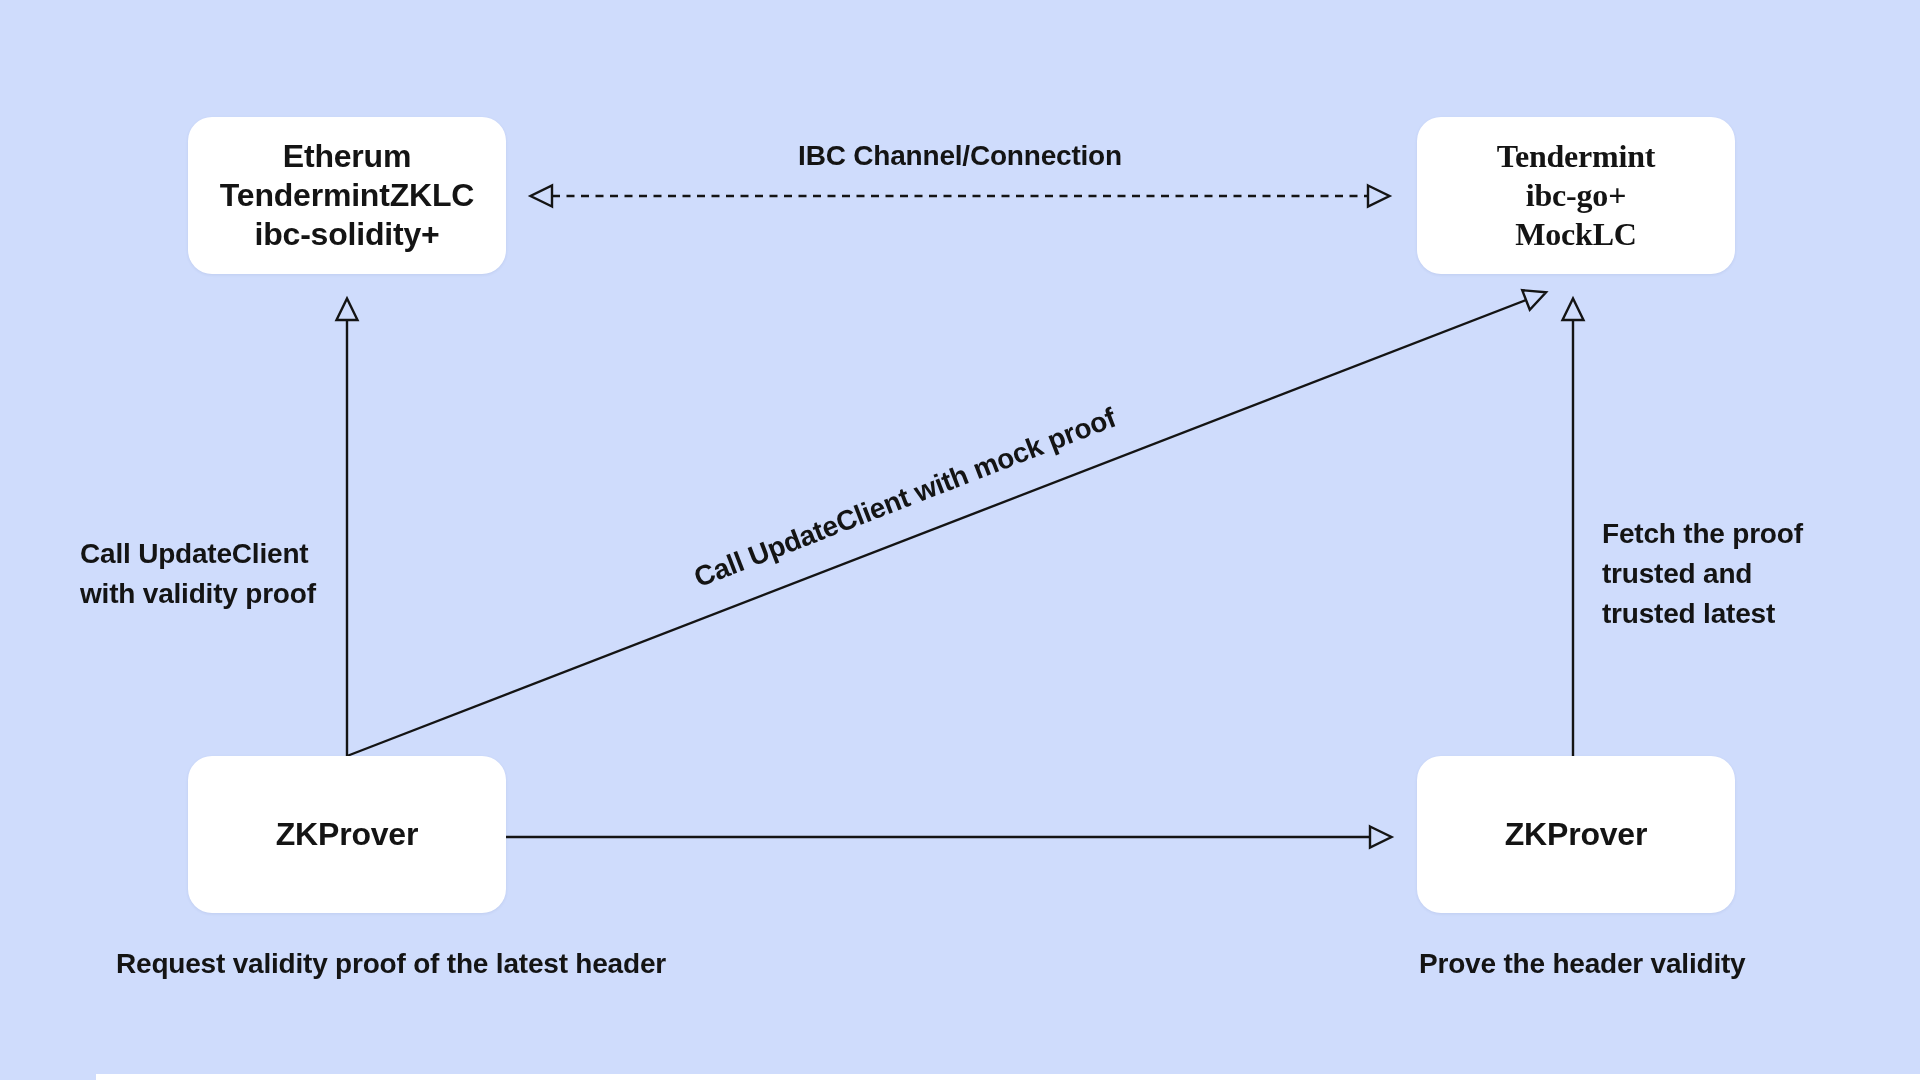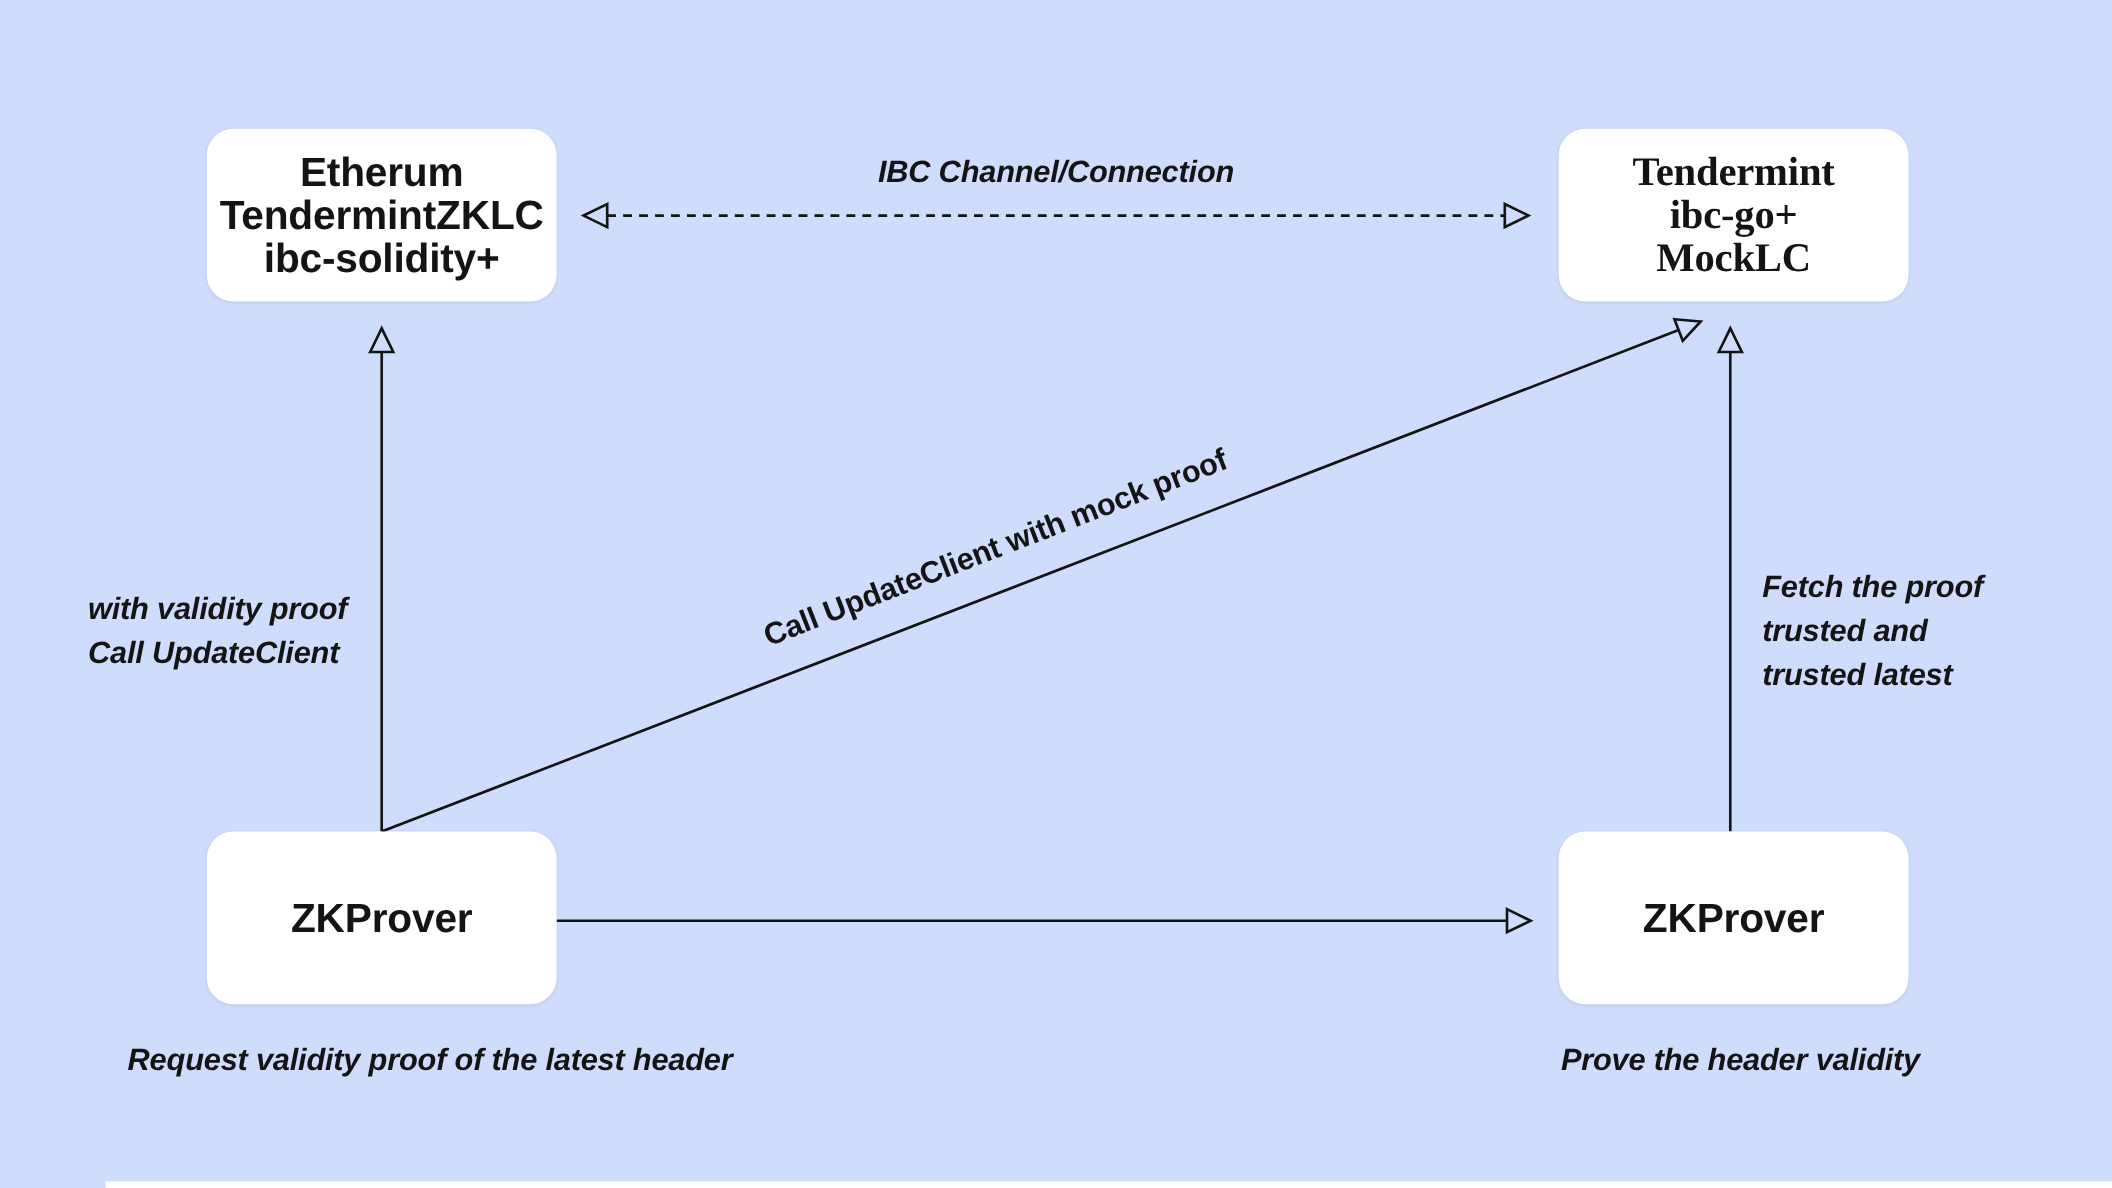--- a/index.html
+++ b/index.html
@@ -28,36 +28,35 @@
     width: 318px;
     height: 157px;
     background: #ffffff;
     border-radius: 24px;
     display: flex;
     align-items: center;
     justify-content: center;
     box-shadow: 0 1px 3px rgba(60, 80, 140, 0.10);
   }
   .node-title {
-    font-size: 37px;
+    font-size: 32px;
     font-weight: 700;
     line-height: 39px;
     text-align: center;
     letter-spacing: -0.2px;
   }
   .node-ethereum  { left: 188px;  top: 117px; }
   .node-tendermint{ left: 1417px; top: 117px; font-family: Liberation Serif, serif; }
   .node-relayer   { left: 188px;  top: 756px; }
   .node-zkprover  { left: 1417px; top: 756px; }
 
   .edge-label {
     position: absolute;
     font-size: 28px;
     font-weight: 700;
-    font-style: italic;
     line-height: 40px;
     letter-spacing: -0.2px;
     white-space: nowrap;
   }
   .label-ibc {
     left: 460px;
     top: 140px;
     width: 1000px;
     text-align: center;
     line-height: 32px;
@@ -129,22 +128,22 @@
 
   <div class="node node-zkprover">
     <div class="node-title">
       <div>ZKProver</div>
     </div>
   </div>
 
   <div class="edge-label label-ibc">IBC Channel/Connection</div>
 
   <div class="edge-label label-call-validity">
+    <div>Call UpdateClient</div>
     <div>with validity proof</div>
-    <div>Call UpdateClient</div>
   </div>
 
   <div class="edge-label label-call-mock">Call UpdateClient with mock proof</div>
 
   <div class="edge-label label-fetch-headers">
     <div>Fetch the proof</div>
     <div>trusted and</div>
     <div>trusted latest</div>
   </div>
 

